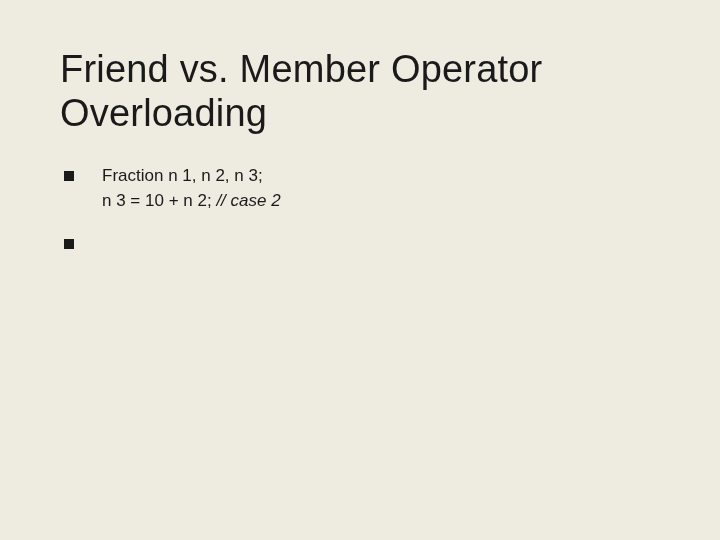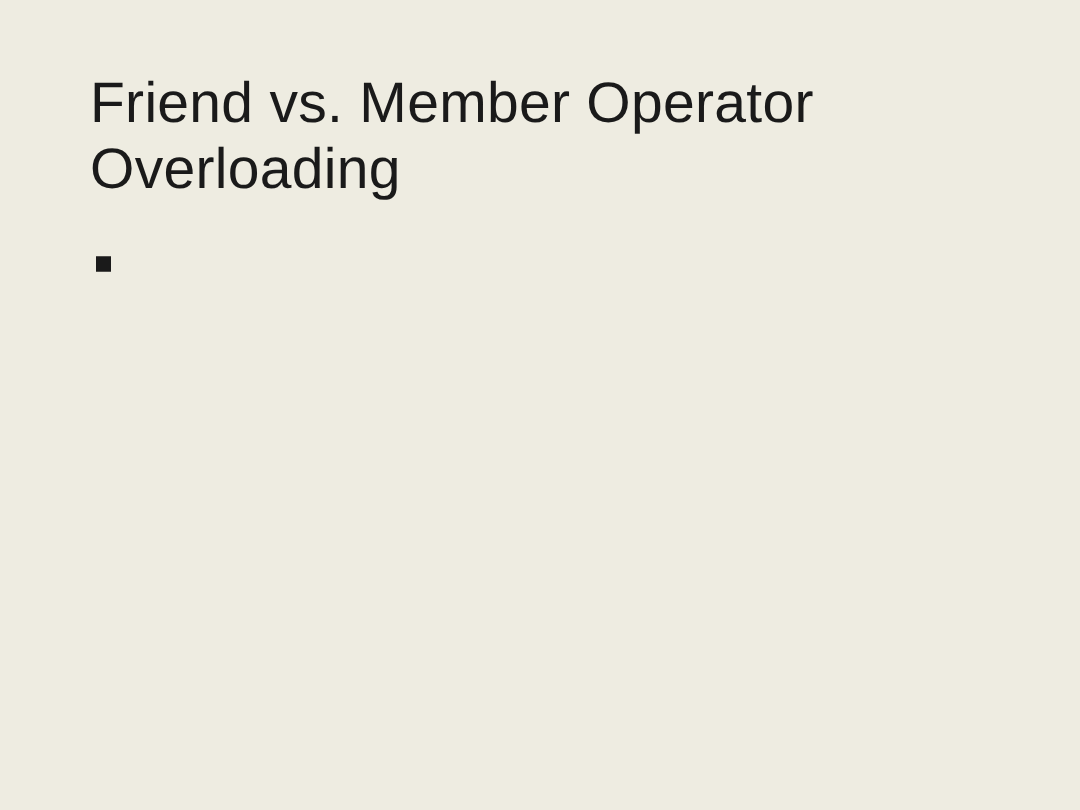--- a/index.html
+++ b/index.html
@@ -76,20 +76,27 @@
 </head>
 <body>
 
 <div class="slide">
   <h1 class="title">Friend vs. Member Operator Overloading</h1>
 
   <ul class="bullets">
 
     <li>
       <div class="code-lines">
+        <div class="code-line">
+          <span>Fraction n 1, n 2, n 3;</span>
+        </div>
+        <div class="code-line">
+          <span>n 3 = 10 + n 2;</span>
+          <span class="comment">// case 2</span>
+        </div>
       </div>
     </li>
 
     <li>
     </li>
 
   </ul>
 </div>
 
 </body></html>

